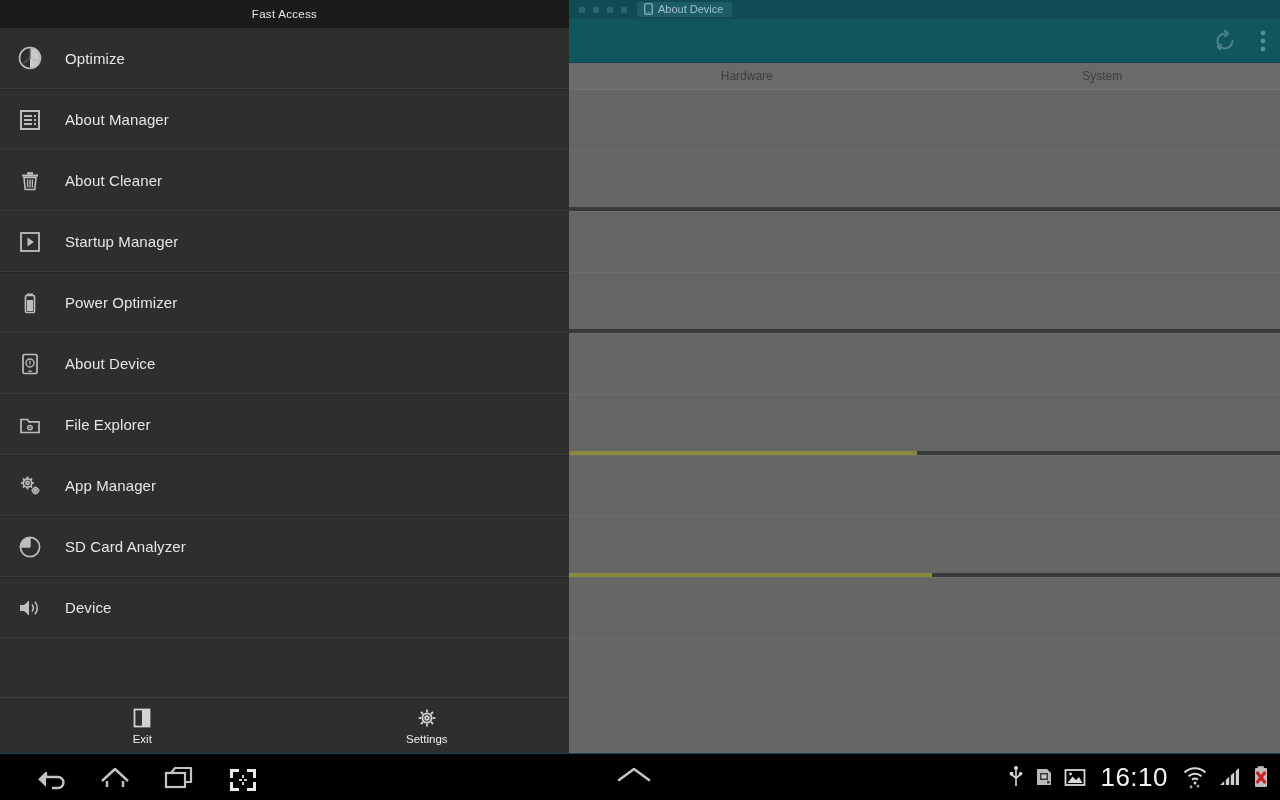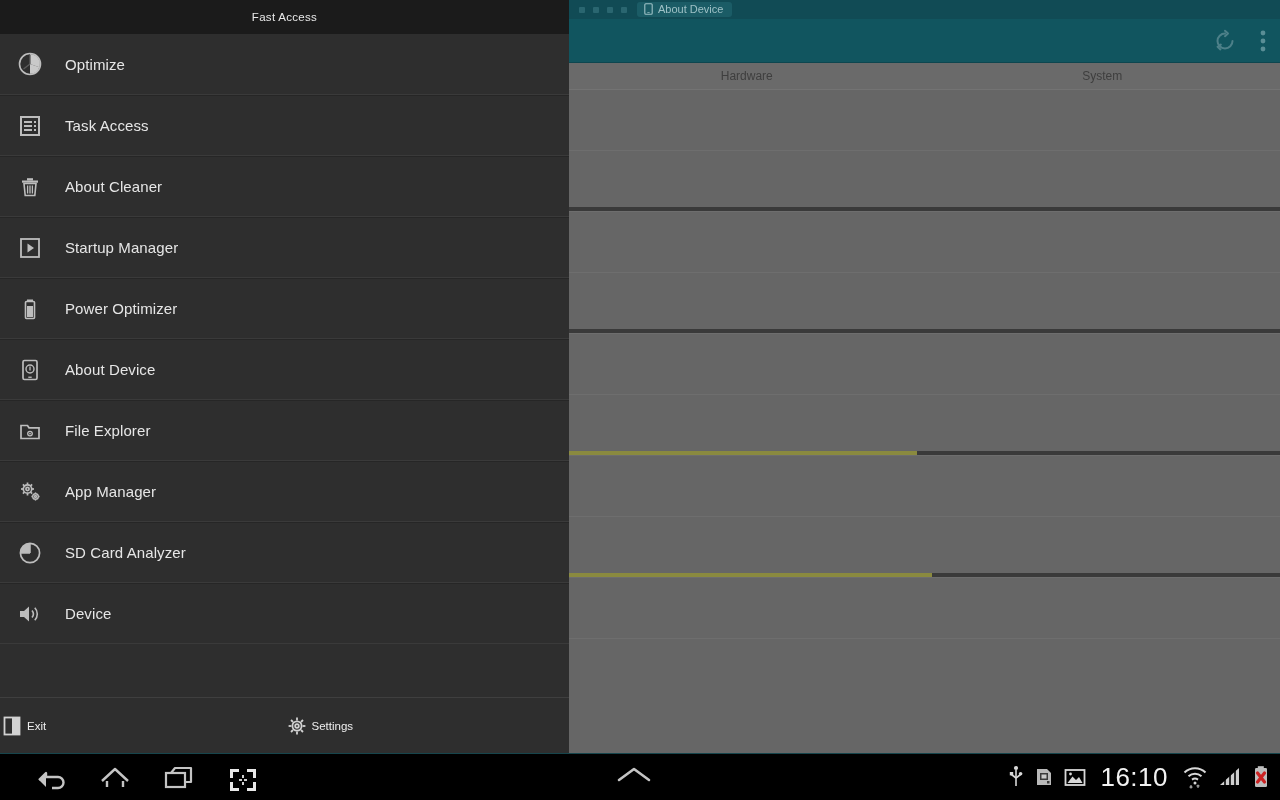--- a/index.html
+++ b/index.html
@@ -10,21 +10,21 @@
     overflow:hidden;
   }
   #screen { position:relative; width:1280px; height:800px; }
 
   
   #left-panel {
     position:absolute; left:0; top:0; width:569px; height:753px;
     background:#2e2e2e;
   }
   #fast-access-titlebar {
-    height:34px; width:100%;
+    height:28px; width:100%;
     background:#1b1b1b;
     display:flex; align-items:center; justify-content:center;
   }
   #fast-access-titlebar .title {
     color:#e8e8e8; font-size:11.5px; letter-spacing:.3px;
   }
   #menu-list {
     height:679px; width:100%;
     display:flex; flex-direction:column;
   }
@@ -51,22 +51,22 @@
   }
 
   #bottom-actions {
     position:absolute; left:0; bottom:0;
     width:569px; height:56px;
     background:#2e2e2e;
     border-top:1px solid #3f3f3f;
     display:flex;
   }
   .action-btn {
-    flex:1 1 0; display:flex; flex-direction:row;
-    align-items:center; gap:3px;
+    flex:1 1 0; display:flex; flex-direction:column;
+    align-items:center; justify-content:center; gap:3px;
     cursor:pointer;
   }
   .action-btn .ab-label { color:#ededed; font-size:11.5px; }
   .action-btn svg { display:block; }
 
   
   #right-panel {
     position:absolute; left:569px; top:0; width:711px; height:753px;
     background:#666666;
   }
@@ -179,21 +179,21 @@
           <svg width="26" height="26" viewBox="0 0 26 26">
             <rect x="4" y="4" width="18" height="18" fill="none" stroke="#bdbdbd" stroke-width="2"></rect>
             <rect x="7" y="8" width="8" height="2" fill="#bdbdbd"></rect>
             <rect x="7" y="12" width="8" height="2" fill="#bdbdbd"></rect>
             <rect x="7" y="16" width="8" height="2" fill="#bdbdbd"></rect>
             <rect x="17" y="8" width="2" height="2" fill="#bdbdbd"></rect>
             <rect x="17" y="12" width="2" height="2" fill="#bdbdbd"></rect>
             <rect x="17" y="16" width="2" height="2" fill="#bdbdbd"></rect>
           </svg>
         </span>
-        <span class="mi-label">Task Access</span>
+        <span class="mi-label">About Manager</span>
       </div>
 
       <div class="menu-item">
         <span class="mi-icon">
           <svg width="26" height="26" viewBox="0 0 26 26">
             <rect x="5" y="6.5" width="16" height="2.2" fill="#bdbdbd"></rect>
             <rect x="10" y="4.2" width="6" height="2.3" fill="#bdbdbd"></rect>
             <path d="M7 9.5 L19 9.5 L17.8 21.5 L8.2 21.5 Z" fill="none" stroke="#bdbdbd" stroke-width="1.6"></path>
             <line x1="10.6" y1="11.5" x2="10.6" y2="19.5" stroke="#bdbdbd" stroke-width="1.3"></line>
             <line x1="13" y1="11.5" x2="13" y2="19.5" stroke="#bdbdbd" stroke-width="1.3"></line>

